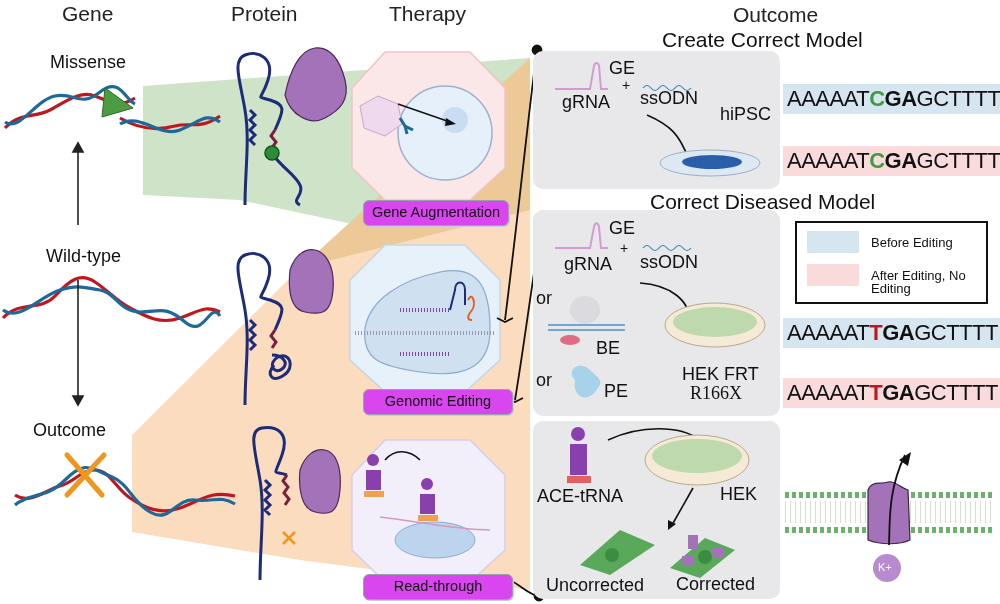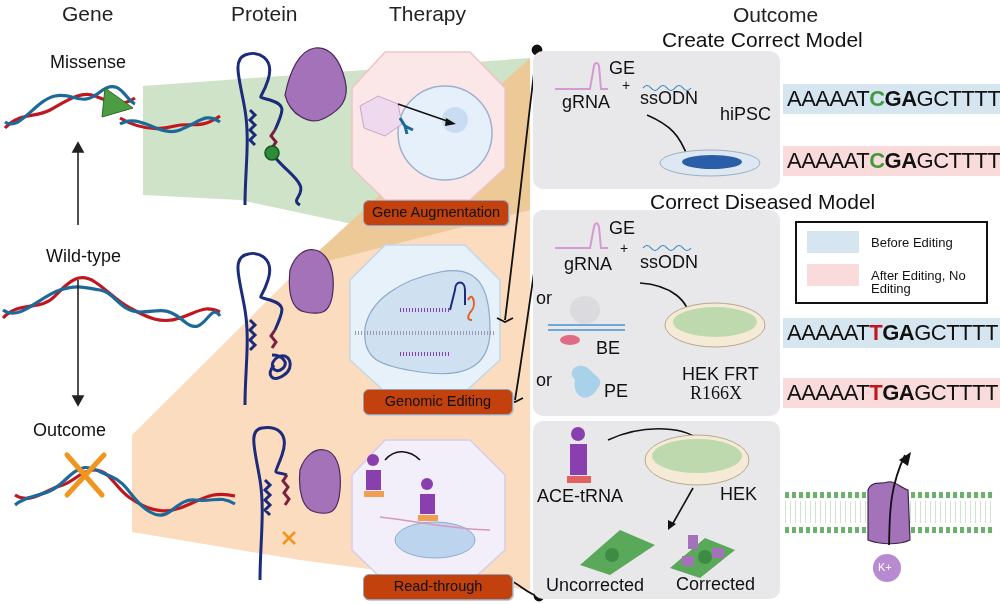--- a/index.html
+++ b/index.html
@@ -1,21 +1,21 @@
 <!DOCTYPE html>
 <html><head>
 <meta charset="utf-8">
 <style>
   html,body{margin:0;padding:0;background:#fff;}
   body{width:1000px;height:604px;position:relative;overflow:hidden;font-family:"Liberation Sans",sans-serif;color:#111;}
   .abs{position:absolute;}
   .hdr{font-size:21px;color:#222;}
   .lbl{font-size:18px;color:#111;}
   .panel{background:#e8e8ea;border-radius:10px;}
-  .tpill{background:#c2410c;border:1.5px solid #9aa1ad;border-radius:6px;font-size:14.5px;text-align:center;line-height:22px;box-shadow:1px 1px 0 #c8ccd4;}
+  .tpill{background:#d946ef;border:1.5px solid #9aa1ad;border-radius:6px;font-size:14.5px;text-align:center;line-height:22px;box-shadow:1px 1px 0 #c8ccd4;}
   .seq{font-size:22px;letter-spacing:-0.5px;height:30px;line-height:30px;padding-left:4px;}
   .seq .b{font-weight:bold;}
   .legend{border:2px solid #111;background:#fff;}
   .legend .sw{position:absolute;width:52px;height:22px;}
   .legend .t{position:absolute;font-size:13px;line-height:13px;}
   svg{position:absolute;left:0;top:0;}
 </style>
 </head>
 <body>
 

